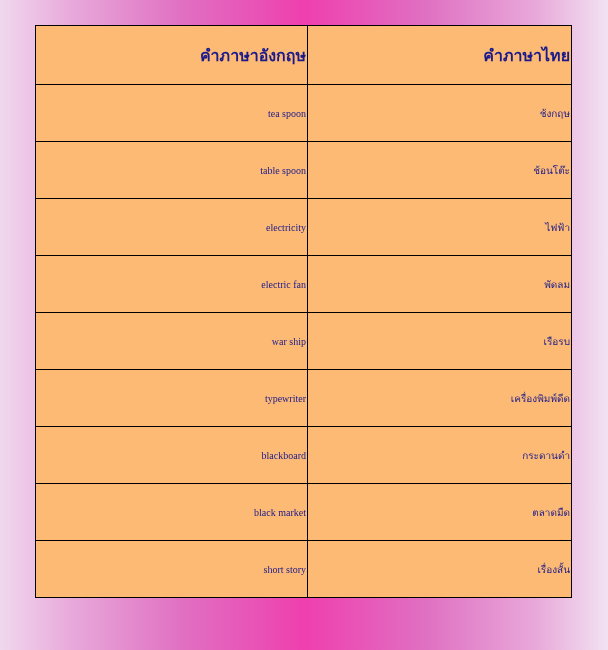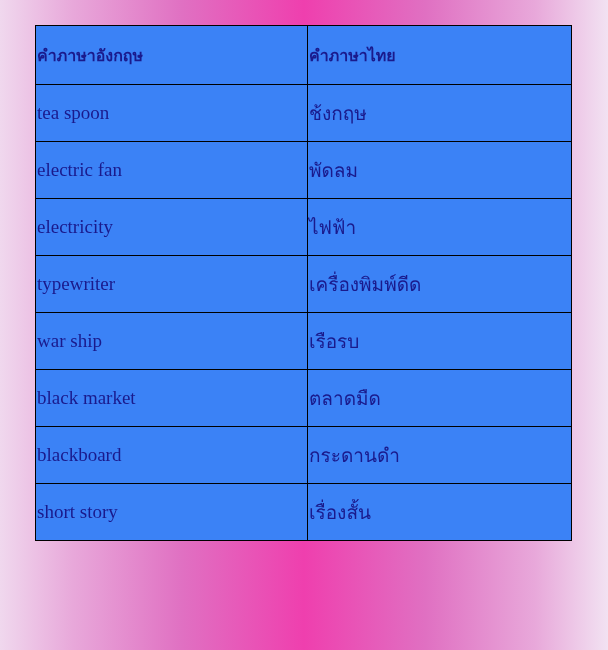--- a/index.html
+++ b/index.html
@@ -28,33 +28,33 @@
     width: 536px;
   }
   table.vocab {
     border-collapse: collapse;
     width: 536px;
     background: #ffffff;
     table-layout: fixed;
   }
   table.vocab td, table.vocab th {
     border: 1px solid #000000;
-    text-align: left;
+    text-align: right;
     vertical-align: middle;
     color: #1a1a8c;
-    background: #3b82f6;
+    background: #fdba74;
   }
   table.vocab th {
     height: 56px;
     font-weight: bold;
     font-size: 16px;
   }
   table.vocab td {
     height: 54px;
-    font-size: 19px;
+    font-size: 10px;
   }
   td.thai, th.thai {
     font-size: 16px;
   }
   th.thai {
     font-size: 16px;
   }
   col.c1 { width: 272px; }
   col.c2 { width: 264px; }
 </style>
@@ -72,42 +72,46 @@
         <th>คำภาษาอังกฤษ</th>
         <th class="thai">คำภาษาไทย</th>
       </tr>
     </thead>
     <tbody>
       <tr>
         <td>tea spoon</td>
         <td class="thai">ช้งกฤษ</td>
       </tr>
       <tr>
-        <td>electric fan</td>
-        <td class="thai">พัดลม</td>
+        <td>table spoon</td>
+        <td class="thai">ช้อนโต๊ะ</td>
       </tr>
       <tr>
         <td>electricity</td>
         <td class="thai">ไฟฟ้า</td>
       </tr>
       <tr>
-        <td>typewriter</td>
-        <td class="thai">เครื่องพิมพ์ดีด</td>
+        <td>electric fan</td>
+        <td class="thai">พัดลม</td>
       </tr>
       <tr>
         <td>war ship</td>
         <td class="thai">เรือรบ</td>
       </tr>
       <tr>
-        <td>black market</td>
-        <td class="thai">ตลาดมืด</td>
+        <td>typewriter</td>
+        <td class="thai">เครื่องพิมพ์ดีด</td>
       </tr>
       <tr>
         <td>blackboard</td>
         <td class="thai">กระดานดำ</td>
+      </tr>
+      <tr>
+        <td>black market</td>
+        <td class="thai">ตลาดมืด</td>
       </tr>
       <tr>
         <td>short story</td>
         <td class="thai">เรื่องสั้น</td>
       </tr>
     </tbody>
   </table>
 </div>
 
 </body></html>

